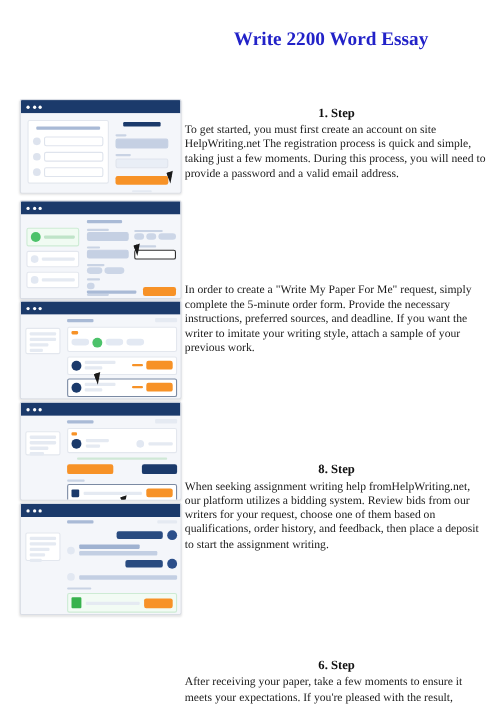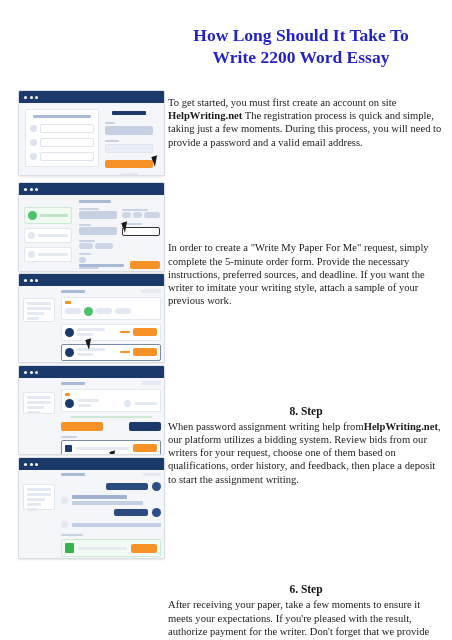--- a/index.html
+++ b/index.html
@@ -48,21 +48,21 @@
     font-family: "Liberation Serif", serif;
   }
   .step-body {
     font-size: 10.6px;
     line-height: 13.2px;
     color: #1a1a1a;
     margin: 0;
     text-align: left;
     font-family: "Liberation Serif", serif;
   }
-  .step-body b { font-weight: bold; }
+  .step-body b { font-weight: normal; }
 
   .sp1 { height: 78px; }
   .sp2 { height: 82px; }
   .sp3 { height: 82px; }
 
   
   .shot {
     position: absolute;
     left: 18px;
     width: 145px;
@@ -169,39 +169,39 @@
   .logo-txt {
     height: 4px;
     background: #1b3a6b;
     border-radius: 1px;
   }
 </style>
 </head>
 <body>
 
 <div class="page-title">
-  <span class="t-line">How Long Should It Take To</span>
   <span class="t-line">Write 2200 Word Essay</span>
 </div>
 
 <div class="steps">
 
   <div class="step-block">
+    <div class="step-heading">1. Step</div>
     <p class="step-body"><span>To get started, you must first create an account on site </span><b>HelpWriting.net</b><span> The registration process is quick and simple, taking just a few moments. During this process, you will need to provide a password and a valid email address.</span></p>
   </div>
   <div class="sp1"></div>
 
   <div class="step-block">
     <p class="step-body">In order to create a "Write My Paper For Me" request, simply complete the 5-minute order form. Provide the necessary instructions, preferred sources, and deadline. If you want the writer to imitate your writing style, attach a sample of your previous work.</p>
   </div>
   <div class="sp2"></div>
 
   <div class="step-block">
     <div class="step-heading">8. Step</div>
-    <p class="step-body"><span>When password assignment writing help from</span><b>HelpWriting.net</b><span>, our platform utilizes a bidding system. Review bids from our writers for your request, choose one of them based on qualifications, order history, and feedback, then place a deposit to start the assignment writing.</span></p>
+    <p class="step-body"><span>When seeking assignment writing help from</span><b>HelpWriting.net</b><span>, our platform utilizes a bidding system. Review bids from our writers for your request, choose one of them based on qualifications, order history, and feedback, then place a deposit to start the assignment writing.</span></p>
   </div>
   <div class="sp3"></div>
 
   <div class="step-block">
     <div class="step-heading">6. Step</div>
     <p class="step-body">After receiving your paper, take a few moments to ensure it meets your expectations. If you're pleased with the result, authorize payment for the writer. Don't forget that we provide free revisions for our writing services.</p>
   </div>
 
 </div>
 

